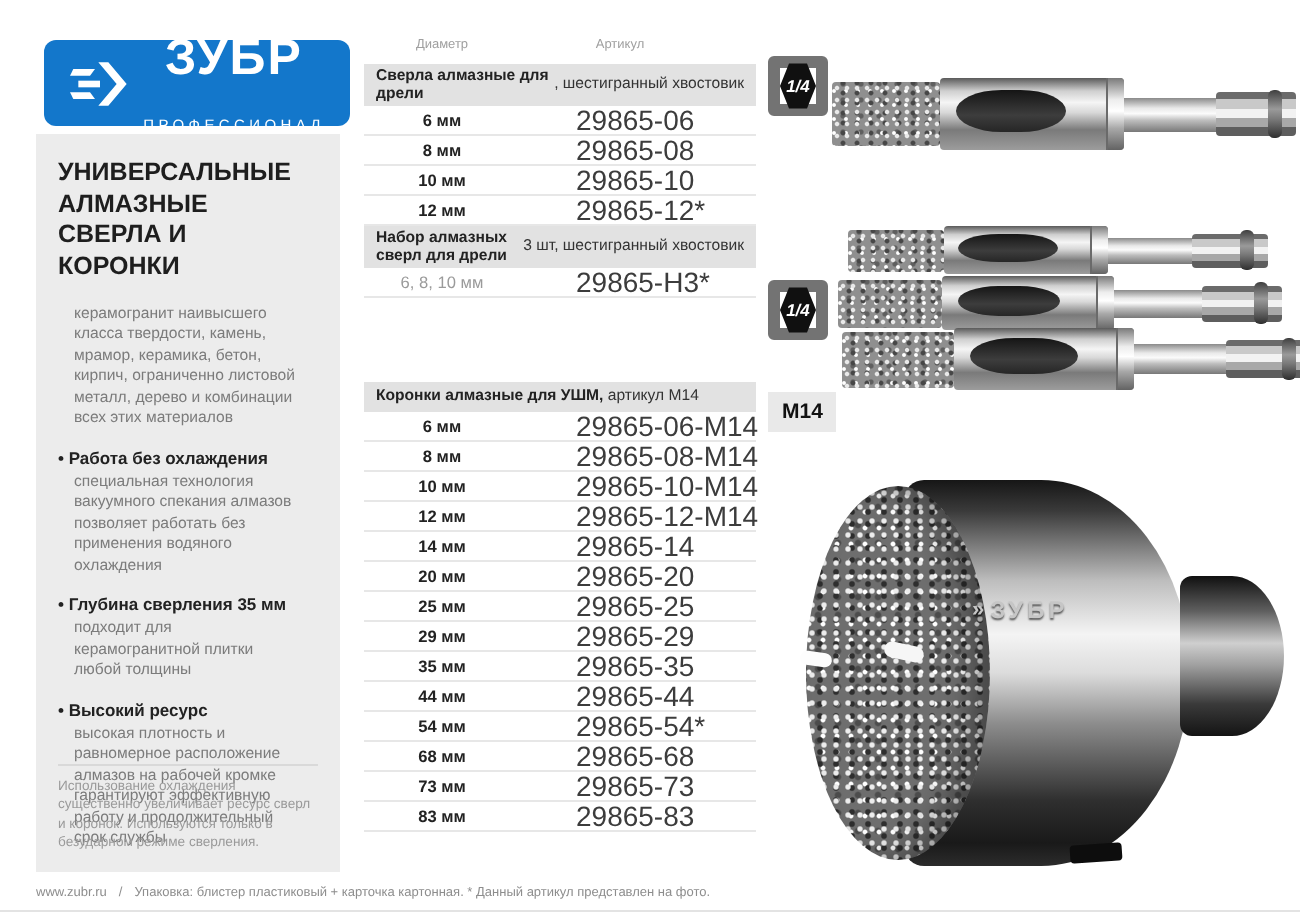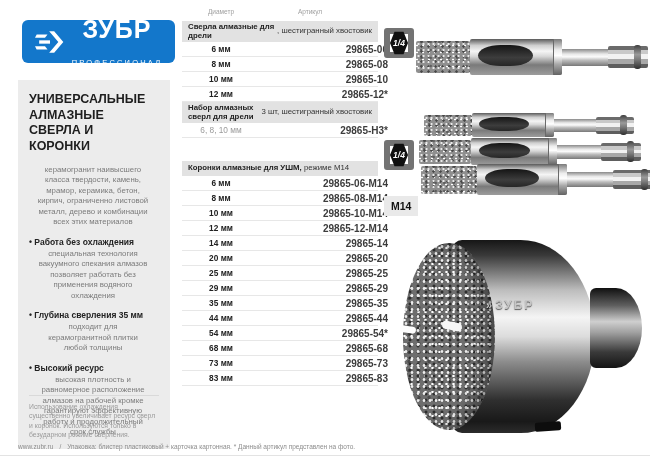--- a/index.html
+++ b/index.html
@@ -8,48 +8,48 @@
   #page { position:relative; width:650px; height:459px; background:#fff; overflow:hidden; }
 
   
   .logo { position:absolute; left:22px; top:20px; width:153px; height:43px;
     background:#1377cb; border-radius:6px; display:flex; align-items:center; justify-content:center; gap:7px; }
   .logo-icon { width:30px; height:24px; flex:0 0 auto; }
   .logo-text { display:flex; flex-direction:column; align-items:center; }
   .logo-brand { color:#fff; font-weight:bold; font-size:25px; line-height:24px; letter-spacing:1px; }
   .logo-sub { color:#fff; font-size:7.5px; letter-spacing:2.2px; margin-top:17px; }
 
-  .intro { position:absolute; left:18px; top:80px; width:152px; height:369px;
+  .intro { position:absolute; left:18px; top:67px; width:152px; height:369px;
     background:#ececec; padding:12px 21px 10px 11px; }
   .intro h1 { font-size:12.5px; line-height:1.25; color:#1e1e1e; font-weight:bold; margin-bottom:10px; }
   .bullet { margin-bottom:9px; }
   .bullet-title { font-size:8.5px; font-weight:bold; color:#222; margin-bottom:2px; }
   .bullet-title::before { content:"•  "; color:#222; }
-  .bullet-text { font-size:7.8px; line-height:1.35; color:#7b7b7b; padding-left:8px;text-align:center; }
+  .bullet-text { font-size:7.8px; line-height:1.35; color:#7b7b7b; padding-left:8px; }
   .intro-footnote { position:absolute; left:11px; right:11px; bottom:9px;
     border-top:1px solid #d9d9d9; padding-top:6px; font-size:6.8px; line-height:1.4; color:#9a9a9a; }
 
   
-  .table { position:absolute; left:182px; top:0; width:196px; }
+  .table { position:absolute; left:182px; top:11px; width:196px; }
   .thead { display:flex; height:14px; align-items:center; margin-top:4px; }
   .thead span { font-size:6.5px; color:#9f9f9f; text-align:center; }
   .th-dia { flex:0 0 78px; }
   .th-art { flex:0 0 100px; }
   .section { }
   .sec-head { background:#e2e2e2; min-height:15px; display:flex; align-items:center;
     padding:2px 6px; font-size:7.8px; line-height:1.1; color:#222; }
   .sec-head b { font-weight:bold; }
   .sec-head .rest { font-weight:normal; color:#333; white-space:pre; }
   .trow { display:flex; height:15px; align-items:center; border-bottom:1px solid #e7e7e7;gap:28px; }
   .cell-dia { flex:0 0 78px; text-align:center; font-size:8.3px; font-weight:bold; color:#222; }
-  .cell-art { flex:0 0 100px; text-align:right; font-size:10px; color:#3c3c3c;font-weight:bold; }
+  .cell-art { flex:0 0 100px; text-align:left; font-size:14px; color:#3c3c3c; }
   #sections .section:nth-child(1) { margin-top:3px; }
   #sections .section:nth-child(2) { }
   #sections .section:nth-child(2) .cell-dia { color:#9a9a9a; font-weight:normal; }
-  #sections .section:nth-child(3) { margin-top:23px; }
+  #sections .section:nth-child(3) { margin-top:42px; }
 
   
   .hex-badge { position:absolute; width:30px; height:30px; background:#fff;
     border:6px solid #737373; border-radius:3px; display:flex; align-items:center; justify-content:center; }
   .hex { width:26px; height:24px; background:#101010; display:flex; align-items:center; justify-content:center;
     clip-path:polygon(25% 3%, 75% 3%, 100% 50%, 75% 97%, 25% 97%, 0% 50%); }
   .hex span { color:#fff; font-size:8.5px; font-weight:bold; font-style:italic; }
   #badge-quarter-1 { left:384px; top:28px; }
   #badge-quarter-2 { left:384px; top:140px; }
   .m14-badge { position:absolute; left:384px; top:196px; background:#e9e9e9;
@@ -180,21 +180,21 @@
             <span class="rest"> 3 шт, шестигранный хвостовик</span>
           </div>
           <div class="trow">
             <span class="cell-dia">6, 8, 10 мм</span>
             <span class="cell-art">29865-H3*</span>
           </div>
         </div>
         <div class="section">
           <div class="sec-head">
             <b>Коронки алмазные для УШМ,</b>
-            <span class="rest"> режиме М14</span>
+            <span class="rest"> артикул М14</span>
           </div>
           <div class="trow">
             <span class="cell-dia">6 мм</span>
             <span class="cell-art">29865-06-M14</span>
           </div>
           <div class="trow">
             <span class="cell-dia">8 мм</span>
             <span class="cell-art">29865-08-M14</span>
           </div>
           <div class="trow">

